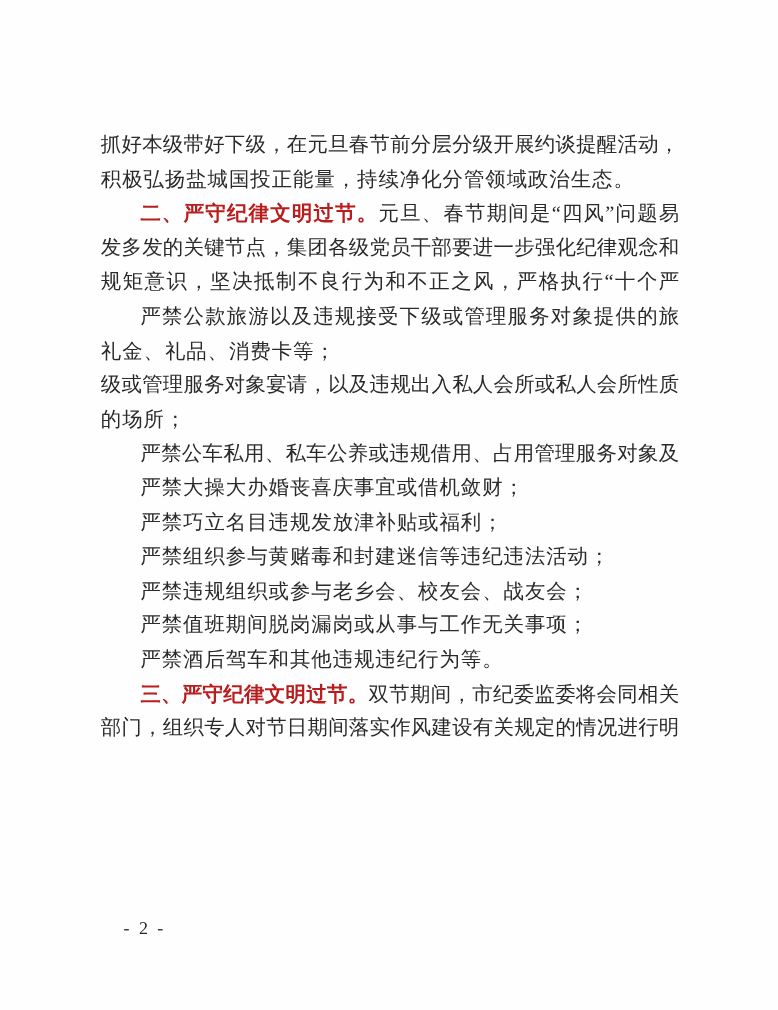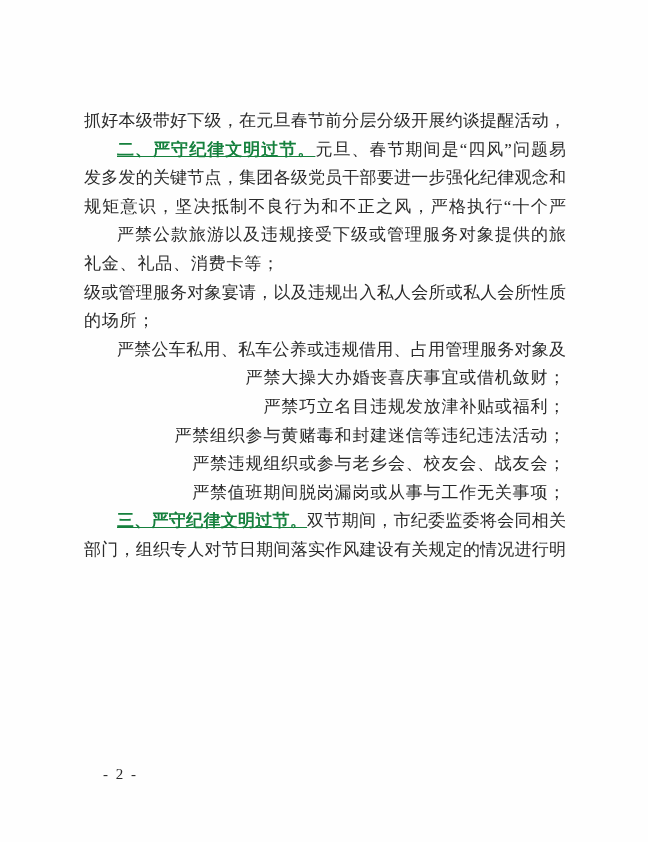--- a/index.html
+++ b/index.html
@@ -32,47 +32,49 @@
     white-space: nowrap;
   }
   .line.justify {
     letter-spacing: 0;
     white-space: normal;
     text-align: justify;
     text-align-last: justify;
     text-justify: inter-character;
     overflow: hidden;
   }
-  .line.indent { text-indent: 33px; text-align: right; }
-  .bold { font-weight: bold; color: #15803d; text-decoration: underline; }
+  .line.indent { text-indent: 33px; }
+  .bold { font-weight: bold; color: #b91c1c; }
   .footer {
     position: absolute;
     left: 103px;
     top: 766px;
     font-size: 15px;
     letter-spacing: 2px;
     color: #2a2a2a;
   }
 </style>
 </head>
 <body>
 
 <div class="page">
   <div class="textblock">
     <div class="line justify">抓好本级带好下级，在元旦春节前分层分级开展约谈提醒活动，</div>
+    <div class="line">积极弘扬盐城国投正能量，持续净化分管领域政治生态。</div>
     <div class="line indent justify"><span class="bold">二、严守纪律文明过节。</span><span>元旦、春节期间是“四风”问题易</span></div>
     <div class="line justify">发多发的关键节点，集团各级党员干部要进一步强化纪律观念和</div>
     <div class="line justify">规矩意识，坚决抵制不良行为和不正之风，严格执行“十个严禁”：</div>
     <div class="line indent justify">严禁公款旅游以及违规接受下级或管理服务对象提供的旅</div>
     <div class="line">礼金、礼品、消费卡等；</div>
     <div class="line justify">级或管理服务对象宴请，以及违规出入私人会所或私人会所性质</div>
     <div class="line">的场所；</div>
     <div class="line indent justify">严禁公车私用、私车公养或违规借用、占用管理服务对象及</div>
     <div class="line indent">严禁大操大办婚丧喜庆事宜或借机敛财；</div>
     <div class="line indent">严禁巧立名目违规发放津补贴或福利；</div>
     <div class="line indent">严禁组织参与黄赌毒和封建迷信等违纪违法活动；</div>
     <div class="line indent">严禁违规组织或参与老乡会、校友会、战友会；</div>
     <div class="line indent">严禁值班期间脱岗漏岗或从事与工作无关事项；</div>
+    <div class="line indent">严禁酒后驾车和其他违规违纪行为等。</div>
     <div class="line indent justify"><span class="bold">三、严守纪律文明过节。</span><span>双节期间，市纪委监委将会同相关</span></div>
     <div class="line justify">部门，组织专人对节日期间落实作风建设有关规定的情况进行明</div>
   </div>
   <div class="footer">- 2 -</div>
 </div>
 
 </body></html>

